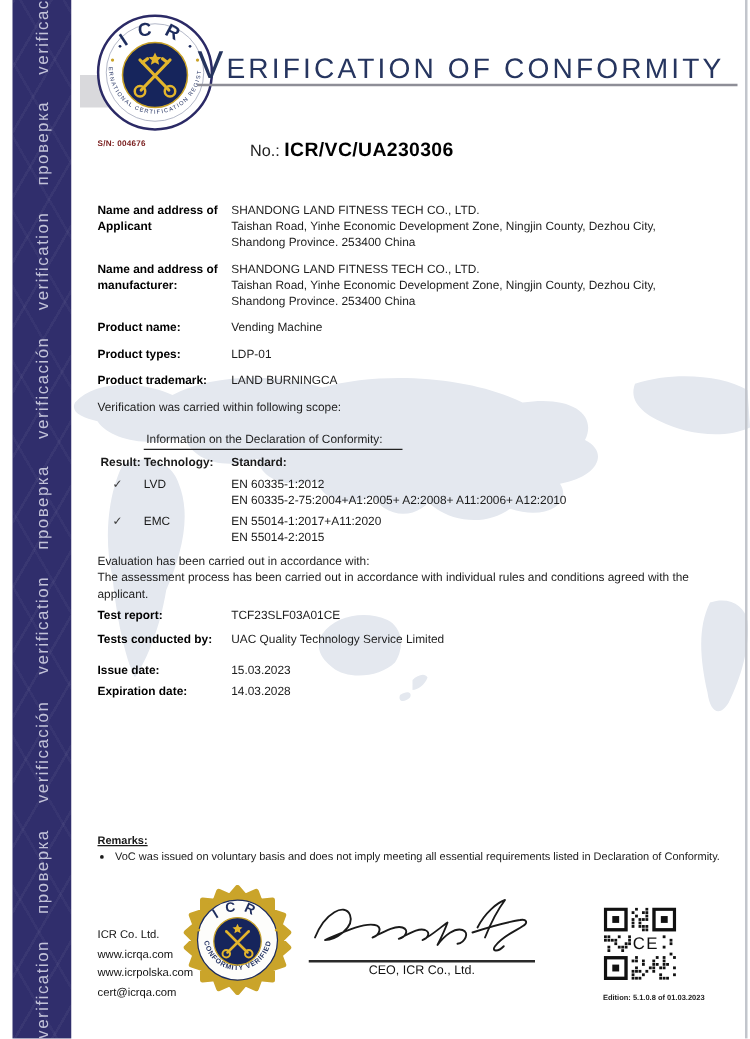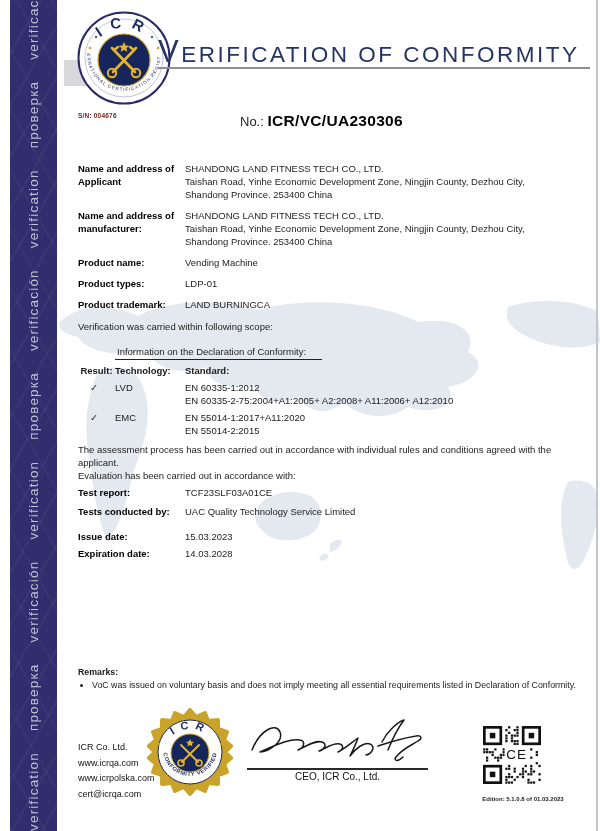--- a/index.html
+++ b/index.html
@@ -18,21 +18,21 @@
   
   .map{position:absolute;left:58px;top:292px;width:542px;height:290px;}
   
   .logo-band{position:absolute;left:64px;top:60px;width:76px;height:26px;background:#d9d9dc;}
   .logo{position:absolute;left:76px;top:10px;width:96px;height:96px;}
   .title{position:absolute;left:158px;top:34px;font-size:22.5px;letter-spacing:2.5px;
          color:#26355f;text-transform:uppercase;white-space:nowrap;}
   .title::first-letter{font-size:31px;}
   .title-rule{position:absolute;left:158px;top:67px;width:432px;height:2px;background:#8e8e97;}
   .serial{position:absolute;left:78px;top:112px;font-size:6.5px;color:#7b2020;font-weight:bold;letter-spacing:.2px;}
-  .no-line{position:absolute;left:200px;top:112px;font-size:13px;color:#222;margin-left:40px;}
+  .no-line{position:absolute;left:200px;top:112px;font-size:13px;color:#222;}
   .no-line b{font-size:15.5px;color:#000;letter-spacing:.3px;}
   .right-edge{position:absolute;left:596px;top:0;width:2px;height:831px;background:#c2c5cc;}
   
   .content{position:absolute;left:78px;top:162px;width:510px;font-size:9.5px;line-height:13px;}
   .row{display:flex;margin-bottom:8px;}
   .lbl{width:107px;font-weight:bold;color:#000;flex:0 0 107px;}
   .val{flex:1;color:#1d1d1d;}
   .scope{margin-top:9px;margin-bottom:12px;color:#1d1d1d;}
   .doc-title{margin-left:37px;display:inline-block;font-weight:normal;
              border-bottom:1.3px solid #222;padding:0 16px 1px 2px;color:#1d1d1d;}
@@ -40,21 +40,21 @@
   .c-result{flex:0 0 37px;text-align:center;}
   .c-leg{flex:0 0 70px;}
   .c-std{flex:1;}
   .tbl-row{display:flex;margin-top:4px;}
   .check{flex:0 0 37px;padding-left:12px;box-sizing:border-box;color:#3a3a3a;}
   .std-line{display:block;}
   .para{margin-top:6px;margin-bottom:4px;color:#1d1d1d;}
   .gap{height:10px;}
   
   .remarks{position:absolute;left:78px;top:666px;width:505px;font-size:8.8px;line-height:12px;}
-  .remarks .r-title{font-weight:bold;}
+  .remarks .r-title{font-weight:bold;text-decoration:underline;}
   .remarks ul{margin:1px 0 0 14px;padding:0;}
   
   .f-company{position:absolute;left:78px;top:740px;font-size:9px;line-height:15.5px;color:#111;}
   .seal{position:absolute;left:146px;top:708px;width:88px;height:88px;}
   .signature{position:absolute;left:246px;top:714px;width:182px;height:52px;}
   .sig-rule{position:absolute;left:247px;top:768px;width:181px;height:1.5px;background:#2a2a2a;}
   .ceo{position:absolute;left:247px;top:771px;width:181px;text-align:center;font-size:10px;color:#111;}
   .qr{position:absolute;left:483px;top:726px;width:58px;height:58px;}
   .edition{position:absolute;left:468px;top:796px;width:110px;text-align:center;font-size:6px;font-weight:bold;color:#222;}
 </style>
@@ -168,22 +168,22 @@
     <div class="tbl-row">
       <div class="check">✓</div>
       <div class="c-leg">EMC</div>
       <div class="c-std">
         <span class="std-line">EN 55014-1:2017+A11:2020</span>
         <span class="std-line">EN 55014-2:2015</span>
       </div>
     </div>
 
     <div class="para">
+      <span class="std-line">Evaluation has been carried out in accordance with:</span>
       <span class="std-line">The assessment process has been carried out in accordance with individual rules and conditions agreed with the applicant.</span>
-      <span class="std-line">Evaluation has been carried out in accordance with:</span>
     </div>
 
     <div class="row" style="margin-bottom:6px;">
       <div class="lbl">Test report:</div>
       <div class="val">TCF23SLF03A01CE</div>
     </div>
     <div class="row" style="margin-bottom:2px;">
       <div class="lbl">Tests conducted by:</div>
       <div class="val">UAC Quality Technology Service Limited</div>
     </div>

